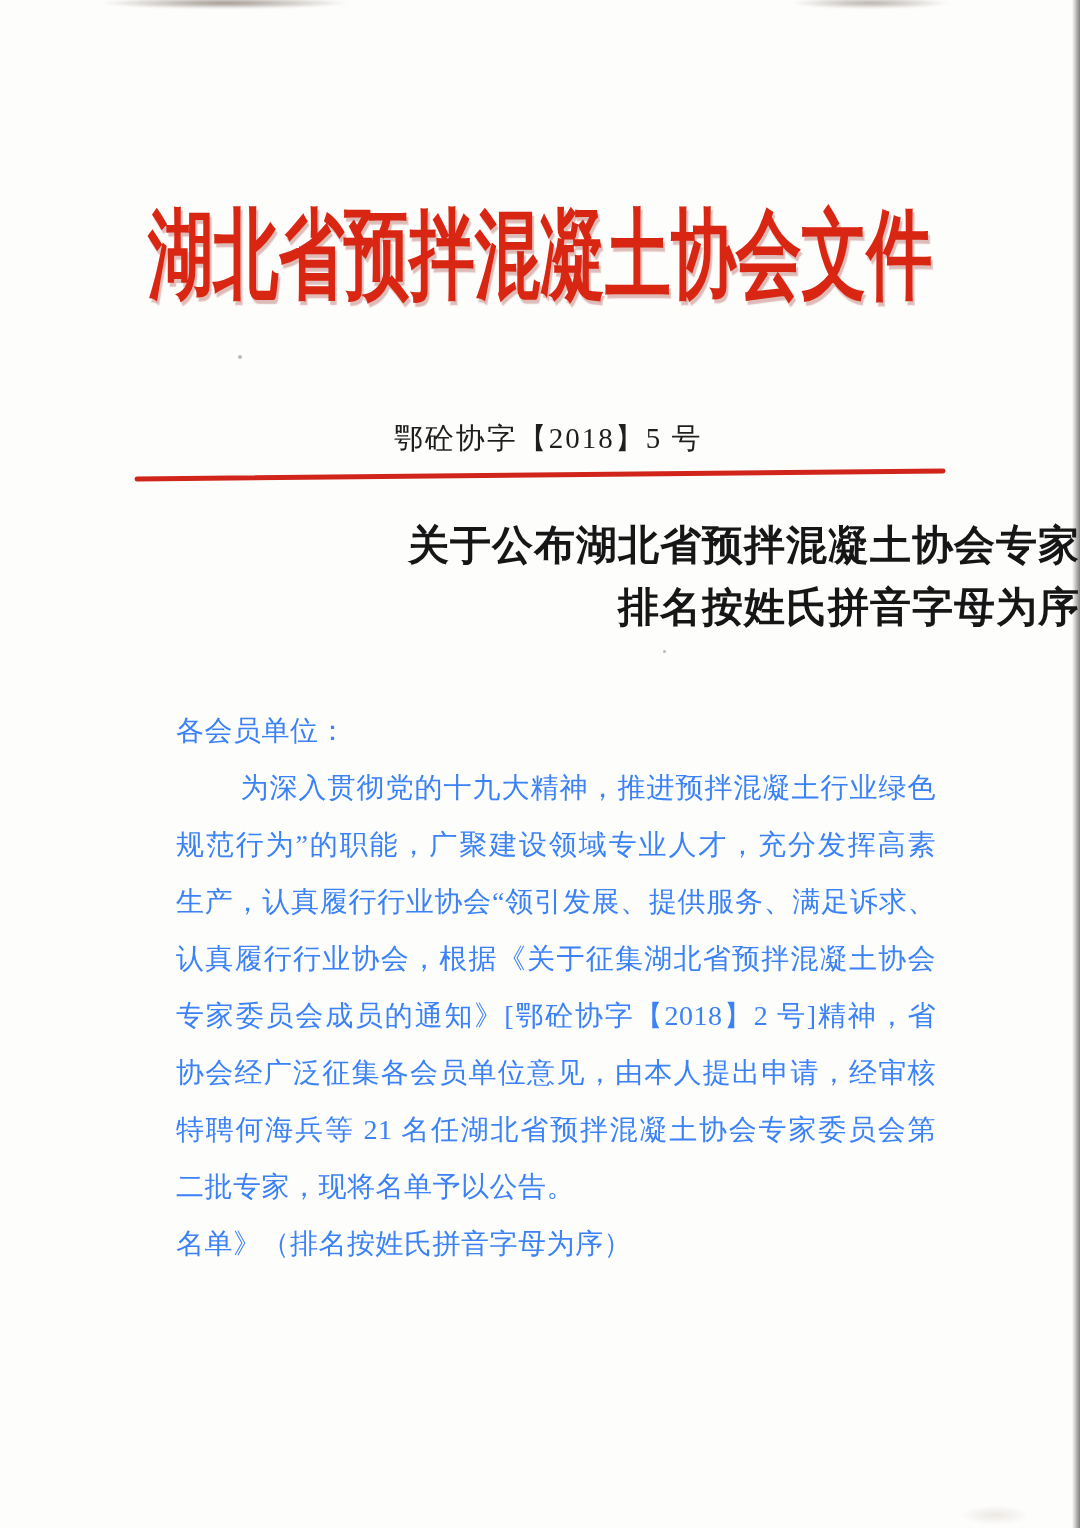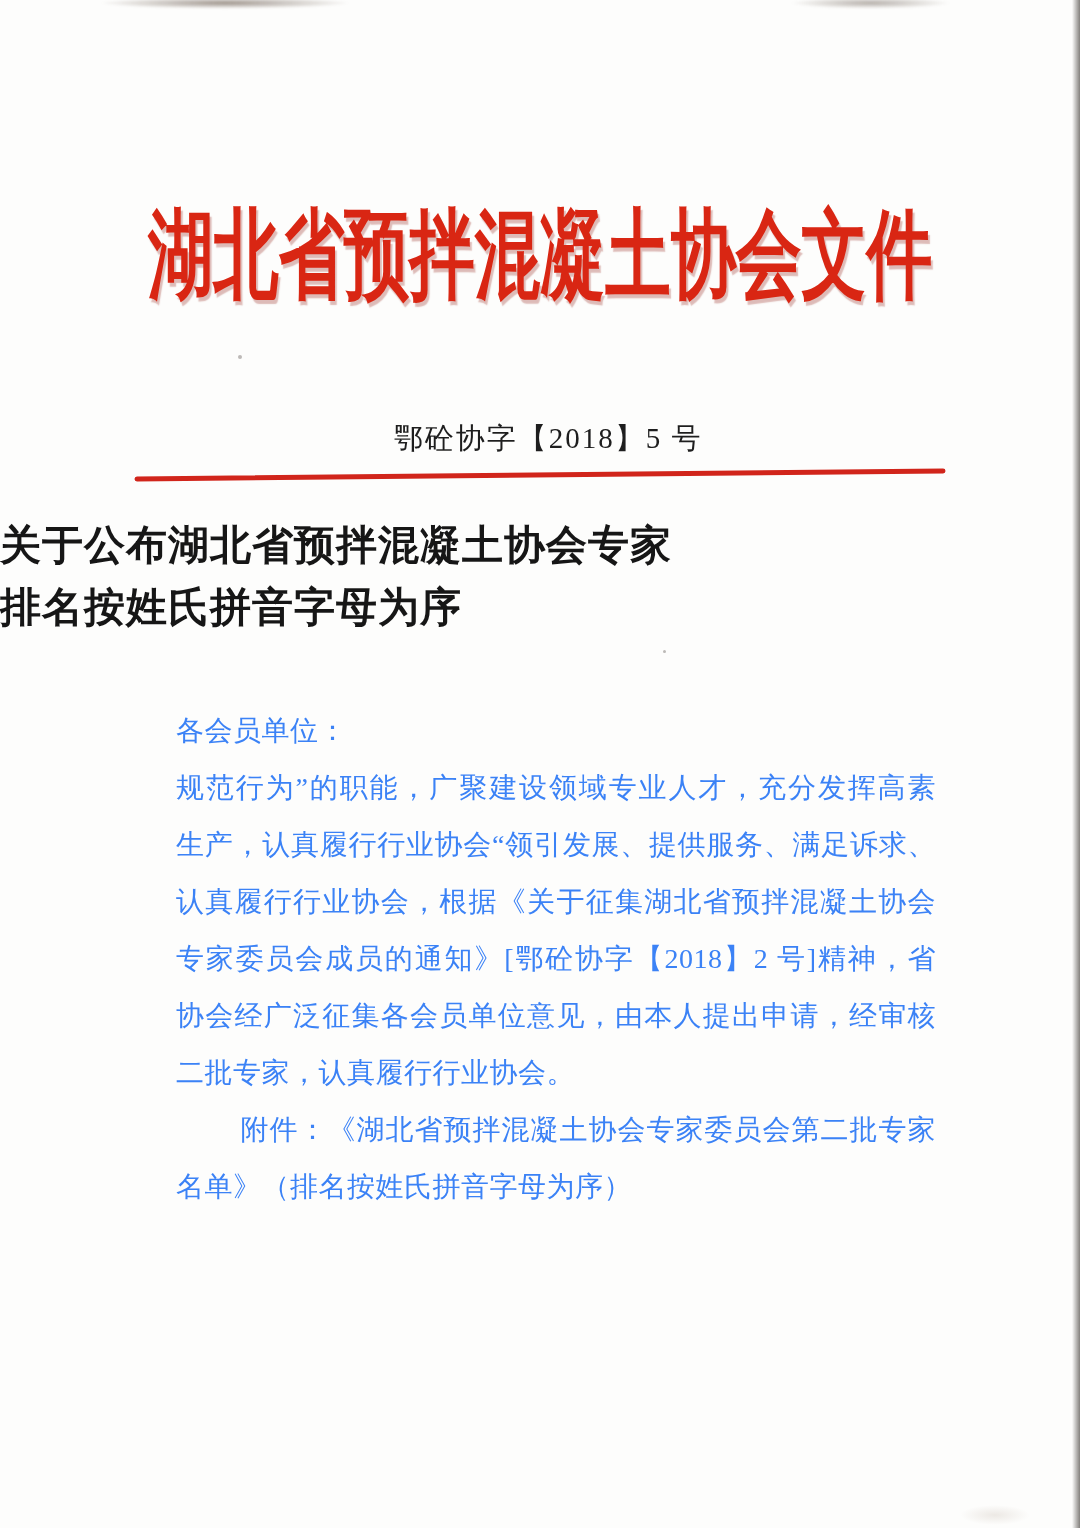--- a/index.html
+++ b/index.html
@@ -62,21 +62,21 @@
     text-align: center; font-size: 29px; color: #1e1e1e;
     letter-spacing: 2px; line-height: 40px; margin-left: 8px;
   }
 
   
   .red-rule { position: absolute; left: 134px; top: 468px; }
 
   
   .notice-title {
     position: absolute; top: 514px; left: 0; width: 100%;
-    text-align: left; font-weight: 700;
+    text-align: right; font-weight: 700;
     font-size: 41px; line-height: 62px; color: #161616;
     letter-spacing: 1px;
   }
 
   
   .body-text {
     position: absolute; top: 702px; left: 176px; width: 760px;
     font-size: 28px; color: #242424;
   }
   .body-line {
@@ -113,23 +113,24 @@
     <path d="M3,11 Q 406,6 809,3" fill="none" stroke-width="5" stroke-linecap="round" stroke="#d1251b"></path>
   </svg>
 
   <div class="notice-title" style="color: rgb(22, 22, 22);">
     <div>关于公布湖北省预拌混凝土协会专家</div>
     <div>排名按姓氏拼音字母为序</div>
   </div>
 
   <div class="body-text" style="color: #3b82f6;">
       <div class="body-line">各会员单位：</div>
+      <div class="body-line justify indent">为深入贯彻党的十九大精神，推进预拌混凝土行业绿色</div>
       <div class="body-line justify">规范行为”的职能，广聚建设领域专业人才，充分发挥高素</div>
       <div class="body-line justify">生产，认真履行行业协会“领引发展、提供服务、满足诉求、</div>
       <div class="body-line justify">认真履行行业协会，根据《关于征集湖北省预拌混凝土协会</div>
       <div class="body-line justify">专家委员会成员的通知》[鄂砼协字【2018】2 号]精神，省</div>
       <div class="body-line justify">协会经广泛征集各会员单位意见，由本人提出申请，经审核</div>
-      <div class="body-line">二批专家，认真履行行业协会。</div>
-      <div class="body-line justify indent">附件：《湖北省预拌混凝土协会专家委员会第二批专家</div>
+      <div class="body-line justify">特聘何海兵等 21 名任湖北省预拌混凝土协会专家委员会第</div>
+      <div class="body-line">二批专家，现将名单予以公告。</div>
       <div class="body-line">名单》（排名按姓氏拼音字母为序）</div>
     </div>
 
 </div>
 
 </body></html>

